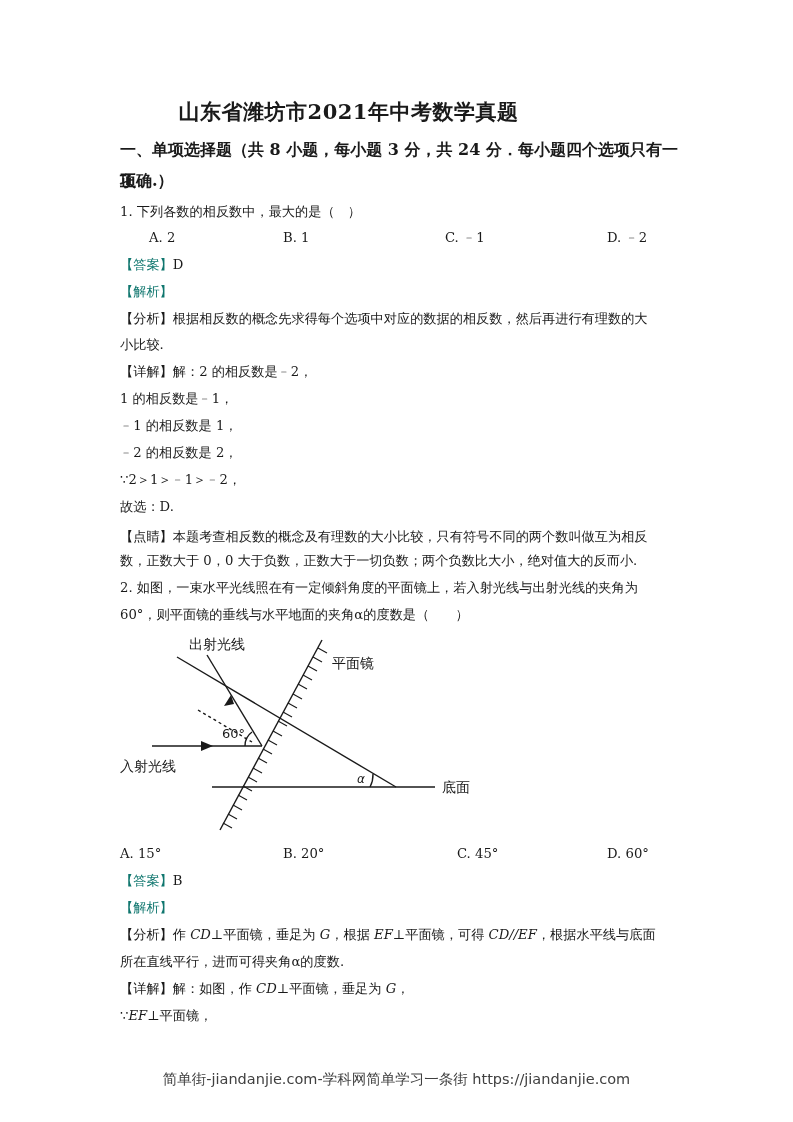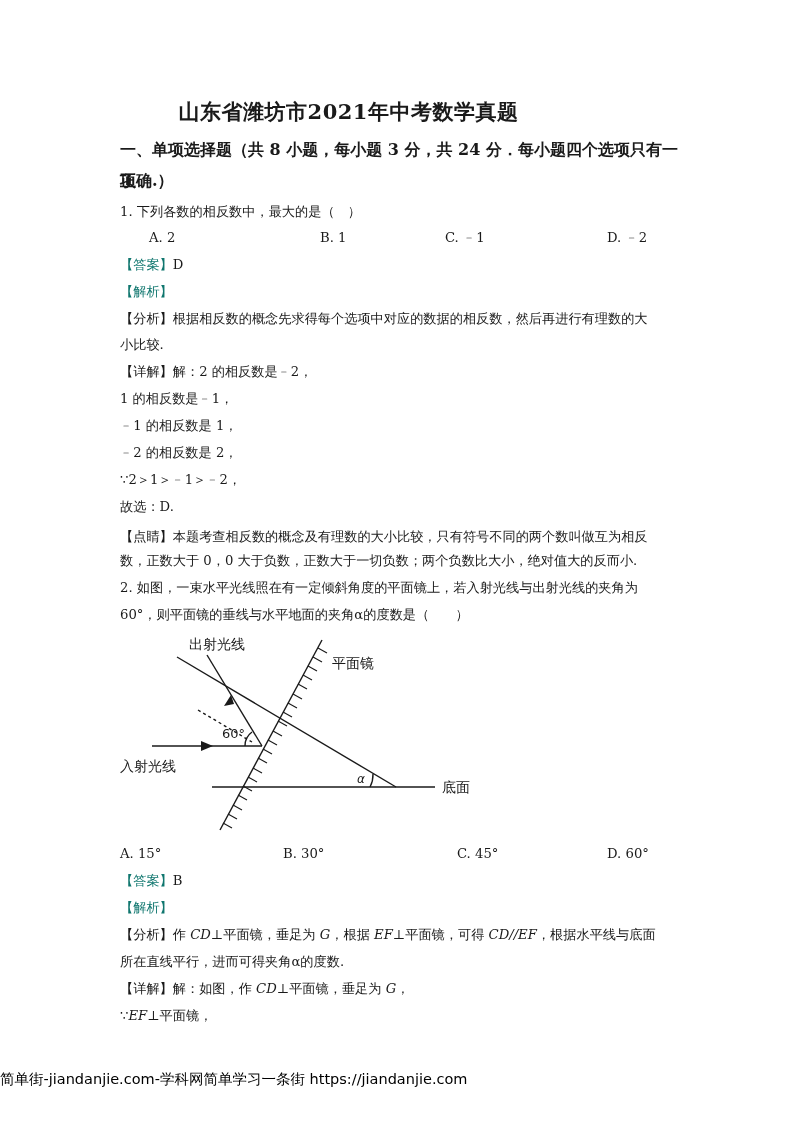--- a/index.html
+++ b/index.html
@@ -6,34 +6,34 @@
   body { width: 793px; height: 1122px; position: relative; overflow: hidden;
          font-family: "DejaVu Serif", "Liberation Serif", serif; color: #1a1a1a; }
   .title { position: absolute; top: 98px; left: 0; width: 697px; text-align: center;
            font-size: 21px; font-weight: bold; letter-spacing: 0.5px; }
   .section { position: absolute; left: 120px; width: 570px; font-size: 16px; font-weight: bold; line-height: 31px; }
   .line { position: absolute; left: 120px; font-size: 13.2px; line-height: 18px; white-space: nowrap; }
   .opt { position: absolute; font-size: 13.2px; line-height: 18px; white-space: nowrap; }
   .tag { color: #0f766e; }
   .it { font-style: italic; }
   .diagram { position: absolute; left: 110px; top: 625px; width: 380px; height: 215px; }
-  .footer { position: absolute; top: 1070px; left: 0; width: 793px; 
-            font-family: "DejaVu Sans", sans-serif; font-size: 14.5px; color: #000000; }
+  .footer { position: absolute; top: 1070px; left: 0; width: 793px; text-align: center;
+            font-family: "DejaVu Sans", sans-serif; font-size: 14.5px; color: #404040; }
 </style>
 </head>
 <body>
 
 <div class="title">山东省潍坊市2021年中考数学真题</div>
 
 <div class="section" style="top:134px;">一、单项选择题（共 8 小题，每小题 3 分，共 24 分．每小题四个选项只有一项</div>
 <div class="section" style="top:165px;">正确.）</div>
 
 <div class="line" style="top:203px;">1. 下列各数的相反数中，最大的是（　）</div>
 <div class="opt" style="top:229px;left:120px;margin-left:29px;">A. 2</div>
-<div class="opt" style="top:229px;left:283px;margin-left:37px;">B. 1</div>
+<div class="opt" style="top:229px;left:283px;">B. 1</div>
 <div class="opt" style="top:229px;left:445px;">C. ﹣1</div>
 <div class="opt" style="top:229px;left:607px;text-align:right;">D. ﹣2</div>
 
 <div class="line" style="top:256px;">
   <span class="tag">【答案】</span><span>D</span>
 </div>
 <div class="line tag" style="top:283px;">【解析】</div>
 <div class="line" style="top:310px;">
   <span>【分析】</span><span>根据相反数的概念先求得每个选项中对应的数据的相反数，然后再进行有理数的大</span>
 </div>
@@ -102,21 +102,21 @@
     <text x="189" y="649" font-size="14">出射光线</text>
     <text x="332" y="668" font-size="14">平面镜</text>
     <text x="120" y="771" font-size="14">入射光线</text>
     <text x="442" y="792" font-size="14">底面</text>
     <text x="222" y="738" font-size="13">60°</text>
     <text x="357" y="783" font-size="12" font-style="italic">α</text>
   </g>
 </svg>
 
 <div class="opt" style="top:845px;left:120px;">A.  15°</div>
-<div class="opt" style="top:845px;left:283px;">B.  30°</div>
+<div class="opt" style="top:845px;left:283px;">B.  20°</div>
 <div class="opt" style="top:845px;left:445px;margin-left:12px;">C.  45°</div>
 <div class="opt" style="top:845px;left:607px;">D.  60°</div>
 
 <div class="line" style="top:872px;">
   <span class="tag">【答案】</span><span>B</span>
 </div>
 <div class="line tag" style="top:899px;">【解析】</div>
 <div class="line" style="top:926px;">
   <span>【分析】</span><span>作 </span><span class="it">CD</span><span>⊥平面镜，垂足为 </span><span class="it">G</span><span>，根据 </span><span class="it">EF</span><span>⊥平面镜，可得 </span><span class="it">CD//EF</span><span>，根据水平线与底面</span>
 </div>

